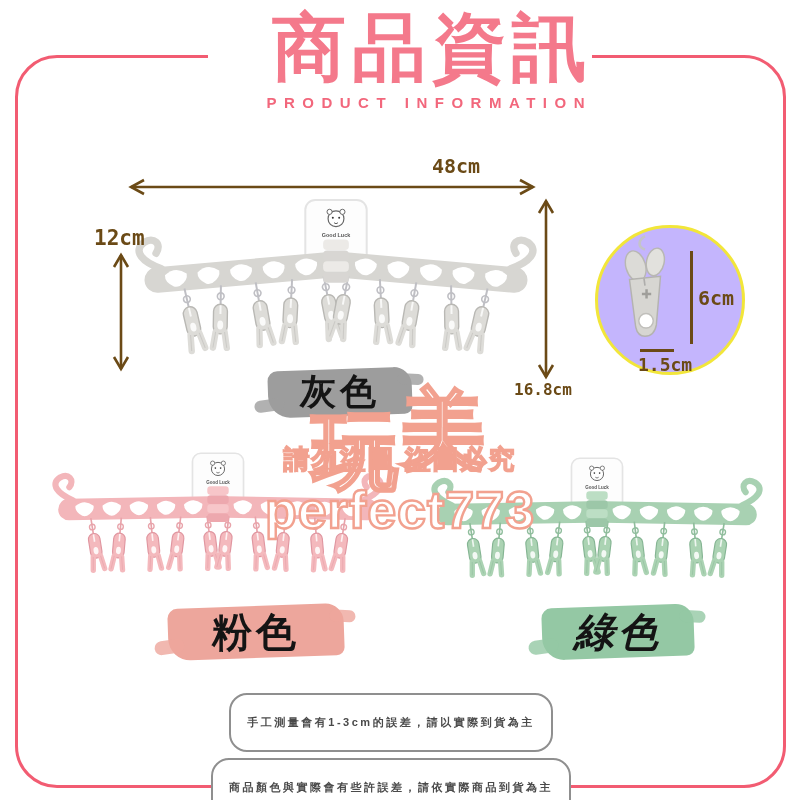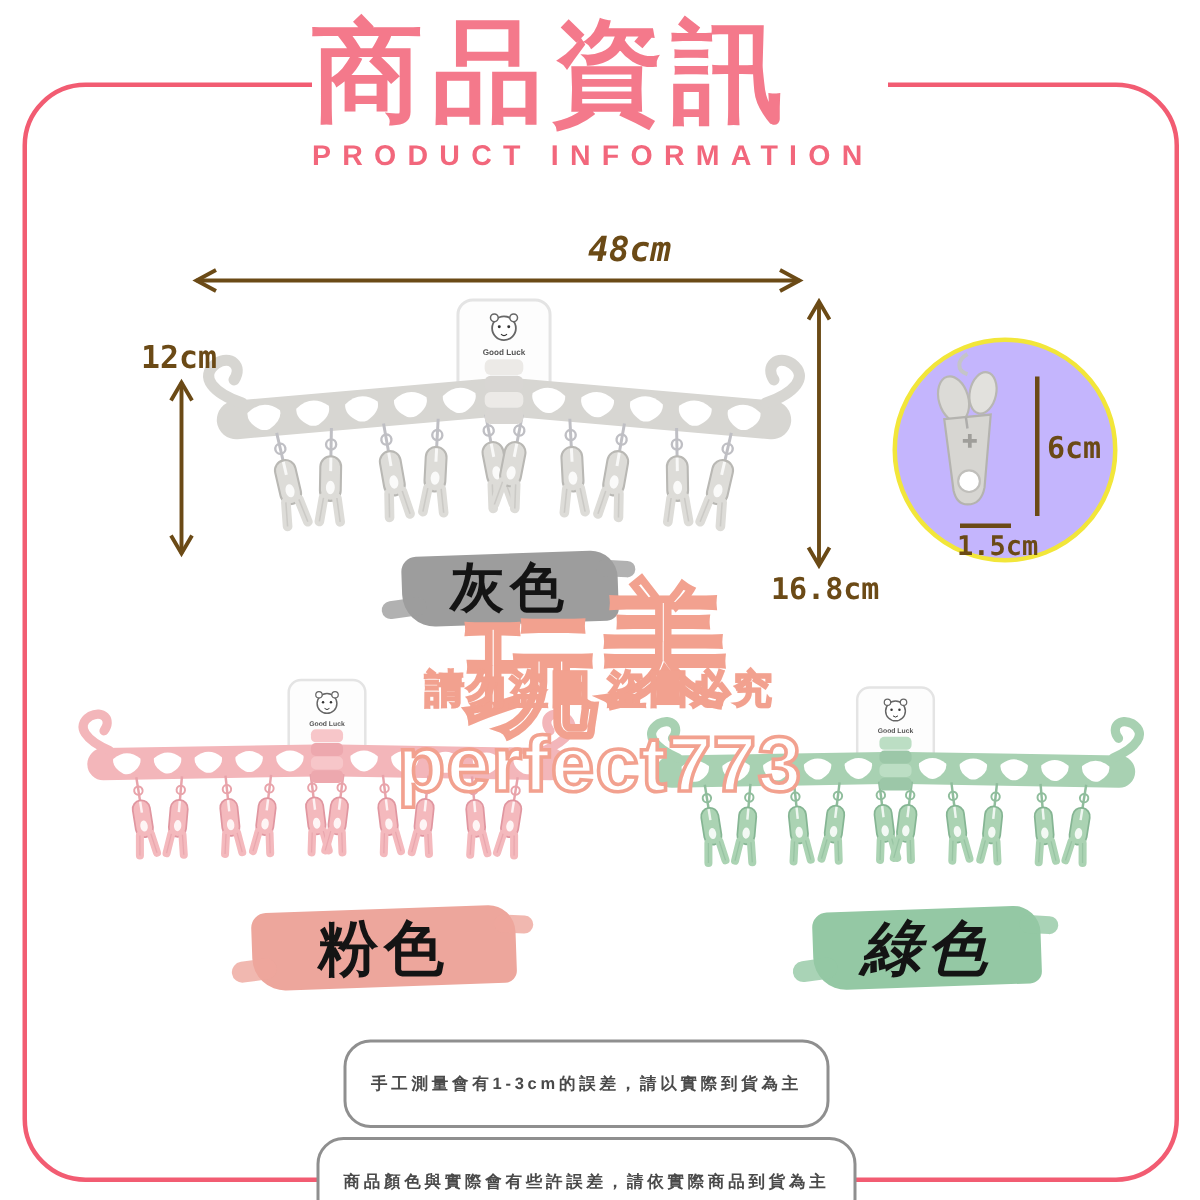--- a/index.html
+++ b/index.html
@@ -8,42 +8,42 @@
     background:#fff;font-family:"Liberation Sans",sans-serif;
   }
   
   .frame{
     position:absolute;left:15px;top:55px;right:14px;bottom:12px;
     border:3px solid var(--frame,#f25c72);border-radius:42px;z-index:1;
   }
   
   .title-block{
     position:absolute;top:6px;left:50%;transform:translateX(-50%);
-    width:384px;background:#fff;text-align:left;z-index:5;padding:4px 0 2px;
+    width:384px;background:#fff;text-align:right;z-index:5;padding:4px 0 2px;
   }
   .title{
     font-size:74px;line-height:1.04;font-weight:bold;margin:0;
     color:var(--accent,#f4798b);letter-spacing:6px;white-space:nowrap;
   }
   .subtitle{
-    margin-top:7px;font-size:19px;font-weight:bold;color:var(--accent2,#f2677c);
+    margin-top:7px;font-size:15px;font-weight:bold;color:var(--accent2,#f2677c);
     letter-spacing:7.5px;white-space:nowrap;
   }
   
   .dim{position:absolute;color:var(--dim,#6b4a16);z-index:4;}
   .dim-label{
     font-family:"DejaVu Sans Mono",monospace;font-weight:bold;white-space:nowrap;
   }
   .dim svg{display:block;}
   .arrow-h{left:126px;top:178px;width:412px;height:18px;}
-  .lbl-48{left:392px;top:154px;font-size:23px;font-style:italic;}
+  .lbl-48{left:432px;top:154px;font-size:20px;}
   .arrow-v-left{left:112px;top:250px;width:18px;height:124px;}
   .lbl-12{left:94px;top:226px;font-size:21px;}
   .arrow-v-right{left:537px;top:196px;width:18px;height:186px;}
-  .lbl-168{left:514px;top:380px;font-size:20px;}
+  .lbl-168{left:514px;top:380px;font-size:16px;}
   
   .hanger{position:absolute;z-index:3;}
   .hanger svg{width:100%;height:auto;display:block;}
   .hanger-gray{left:128px;top:196px;width:416px;}
   .hanger-pink{left:45px;top:450px;width:346px;}
   .hanger-green{left:424px;top:455px;width:346px;}
   
   .color-label{
     position:absolute;display:flex;align-items:center;justify-content:center;
     z-index:6;

